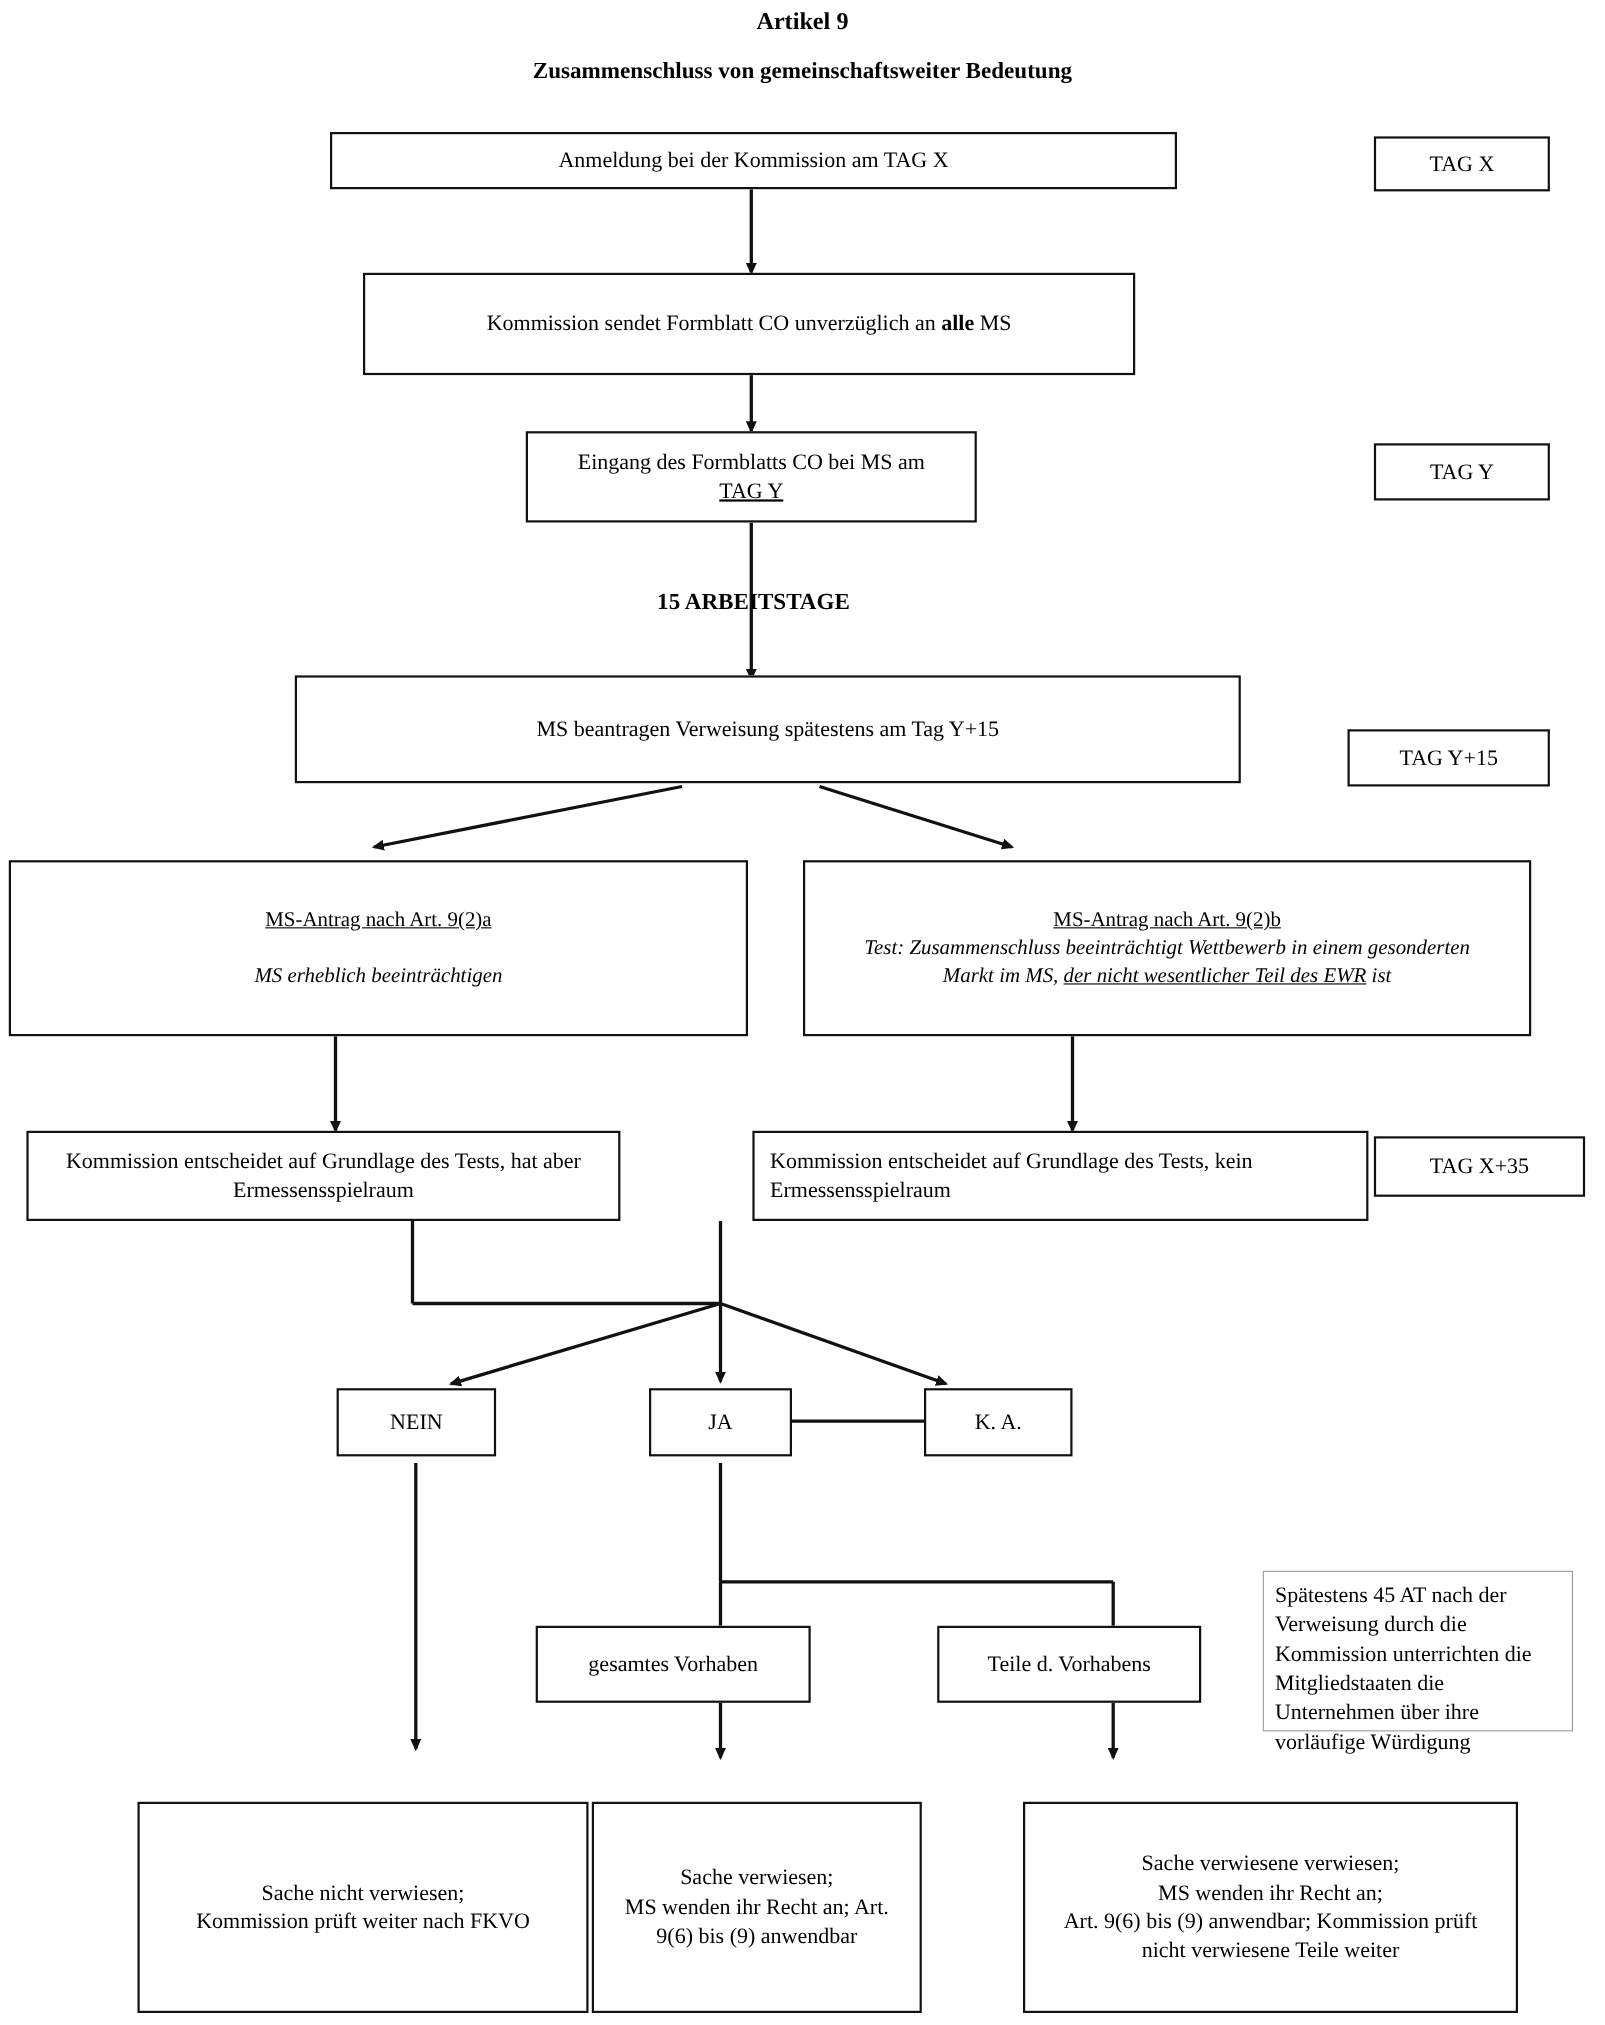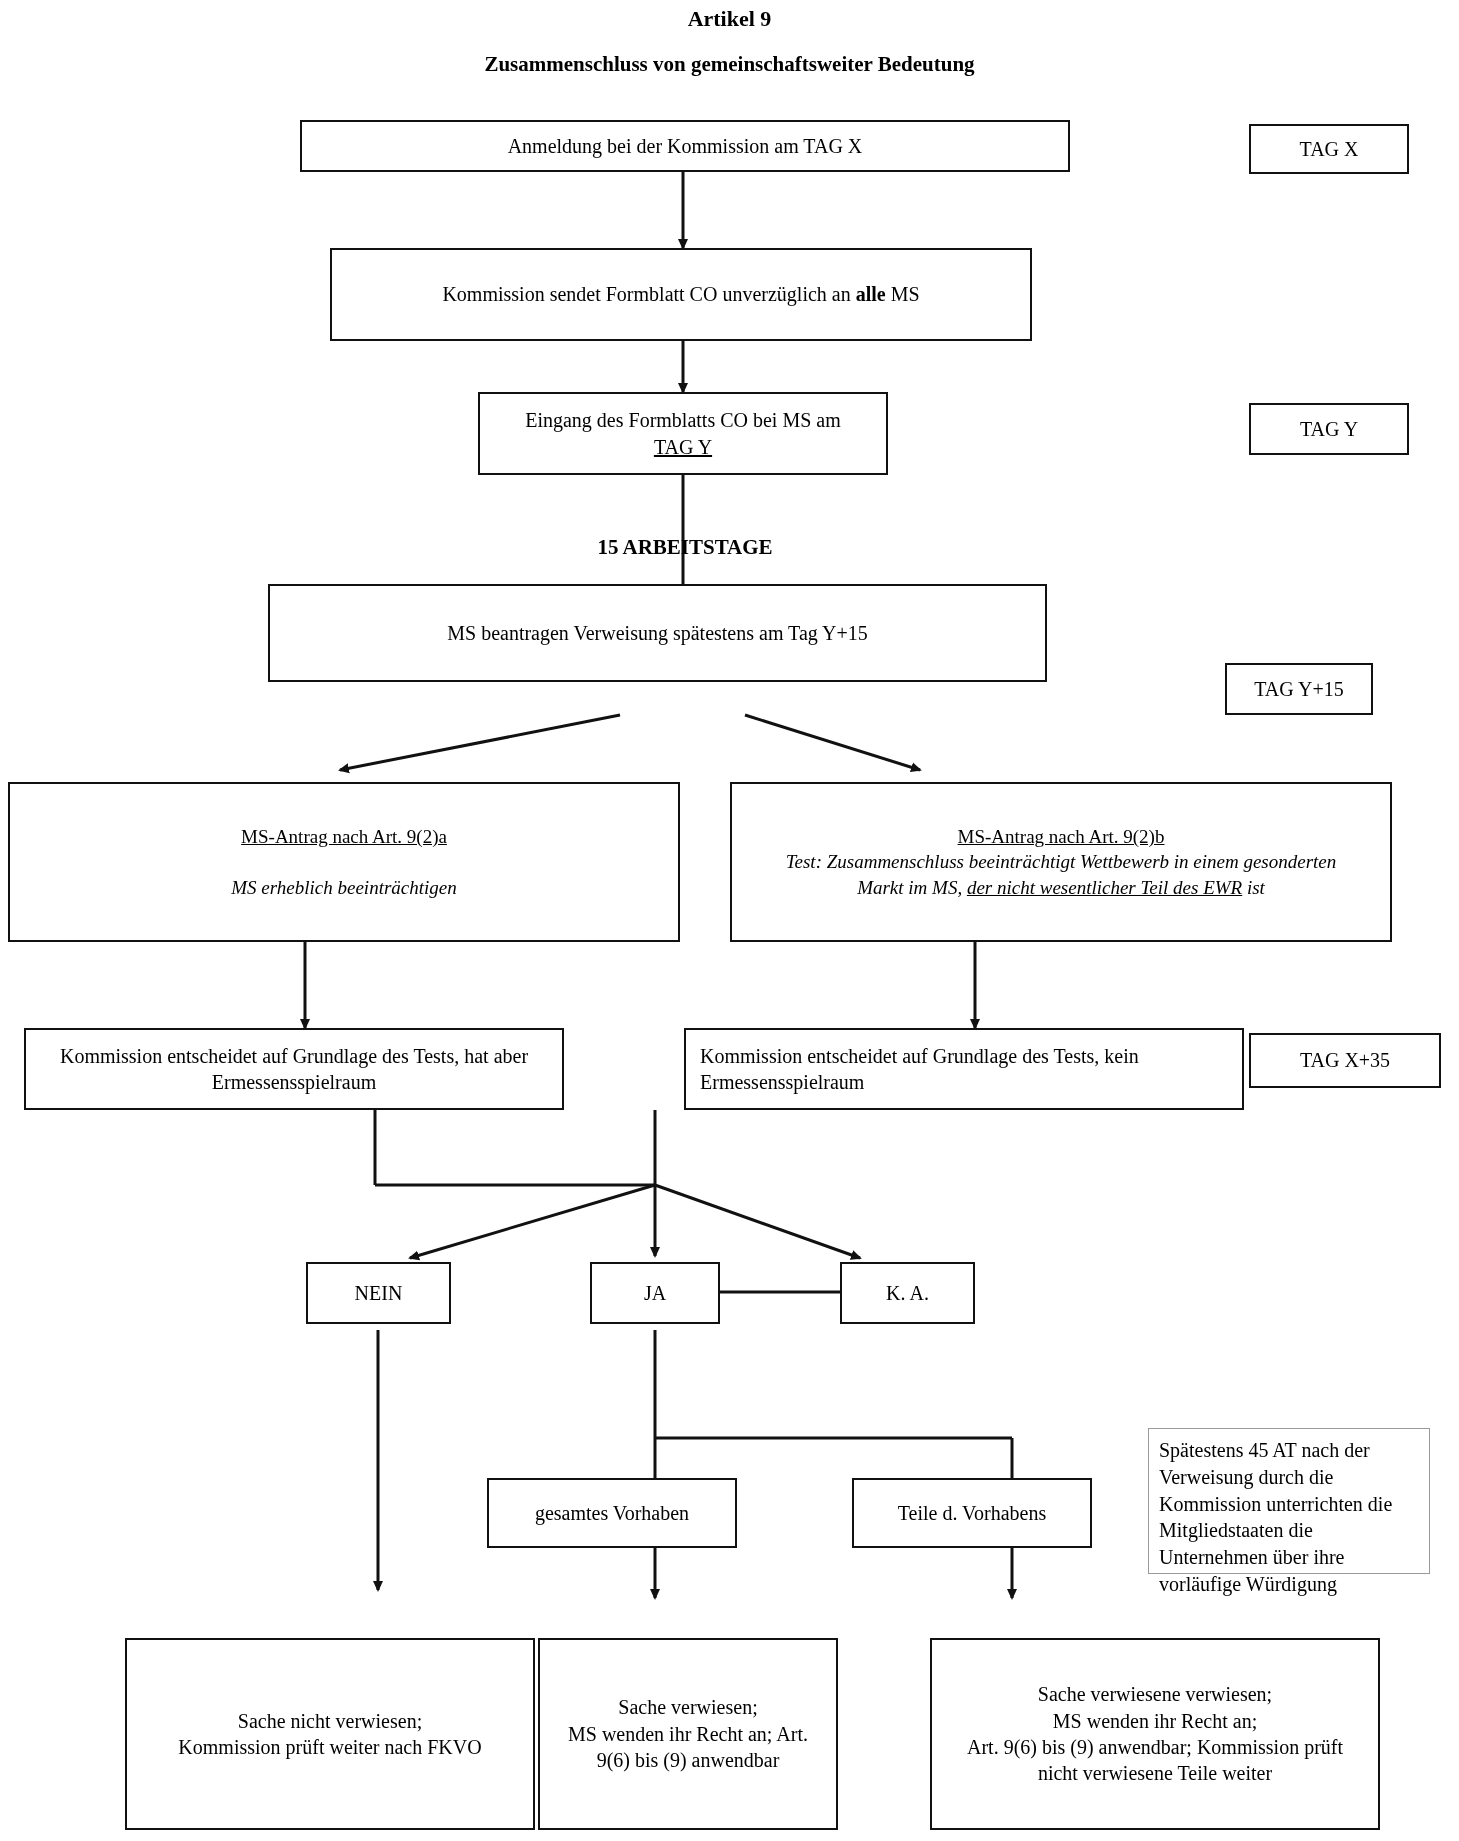--- a/index.html
+++ b/index.html
@@ -137,25 +137,25 @@
       <span class="u">TAG Y</span>
     </span>
   </div>
 
   <div class="node fs20" style="left:1249px; top:403px; width:160px; height:52px;">
     <span class="txt">TAG Y</span>
   </div>
 
   <div class="freelabel fs21" style="left:540px; top:535px; width:290px;">15 ARBEITSTAGE</div>
 
-  <div class="node fs20" style="left:268px; top:584px; width:779px; height:98px;">
+  <div class="node fs20" style="left:268px; top:614px; width:860px; height:98px;">
     <span class="txt">MS beantragen Verweisung spätestens am Tag Y+15</span>
   </div>
 
-  <div class="node fs20" style="left:1225px; top:663px; width:148px; height:52px;">
+  <div class="node fs20" style="left:1225px; top:663px; width:184px; height:52px;">
     <span class="txt">TAG Y+15</span>
   </div>
 
   <div class="node fs19" style="left:8px; top:782px; width:672px; height:160px;">
     <span class="txt">
       <span class="u">MS-Antrag nach Art. 9(2)a</span><br>
       <br>
       <span class="it">MS erheblich beeinträchtigen</span>
     </span>
   </div>

